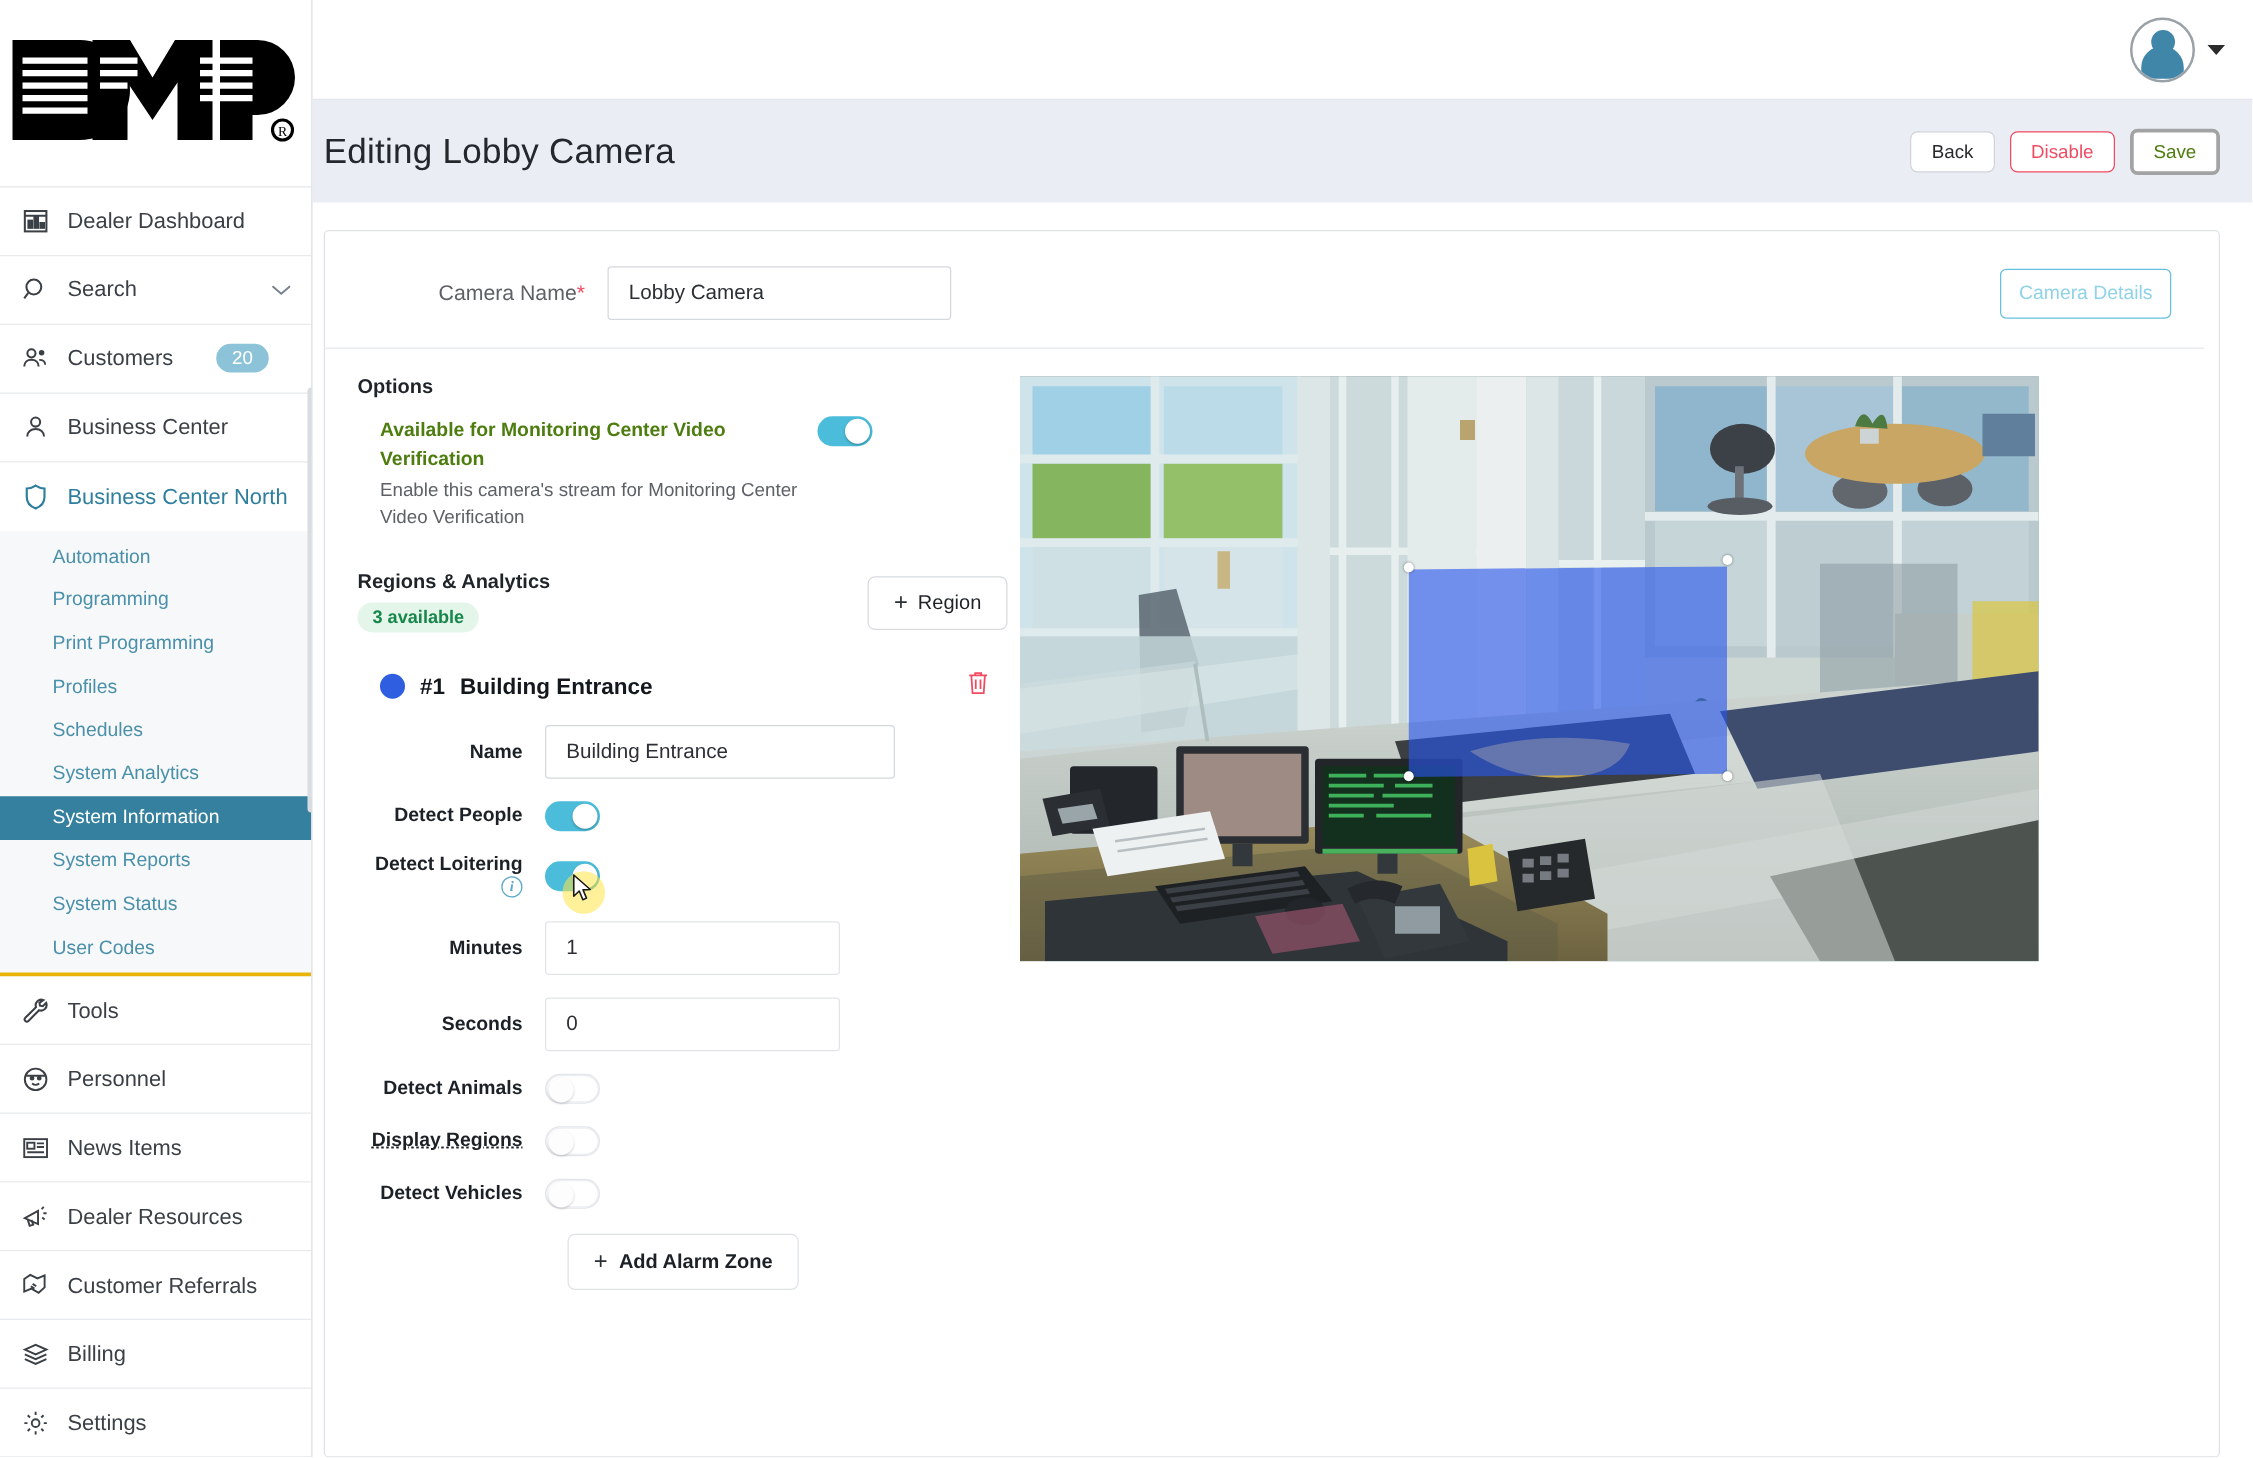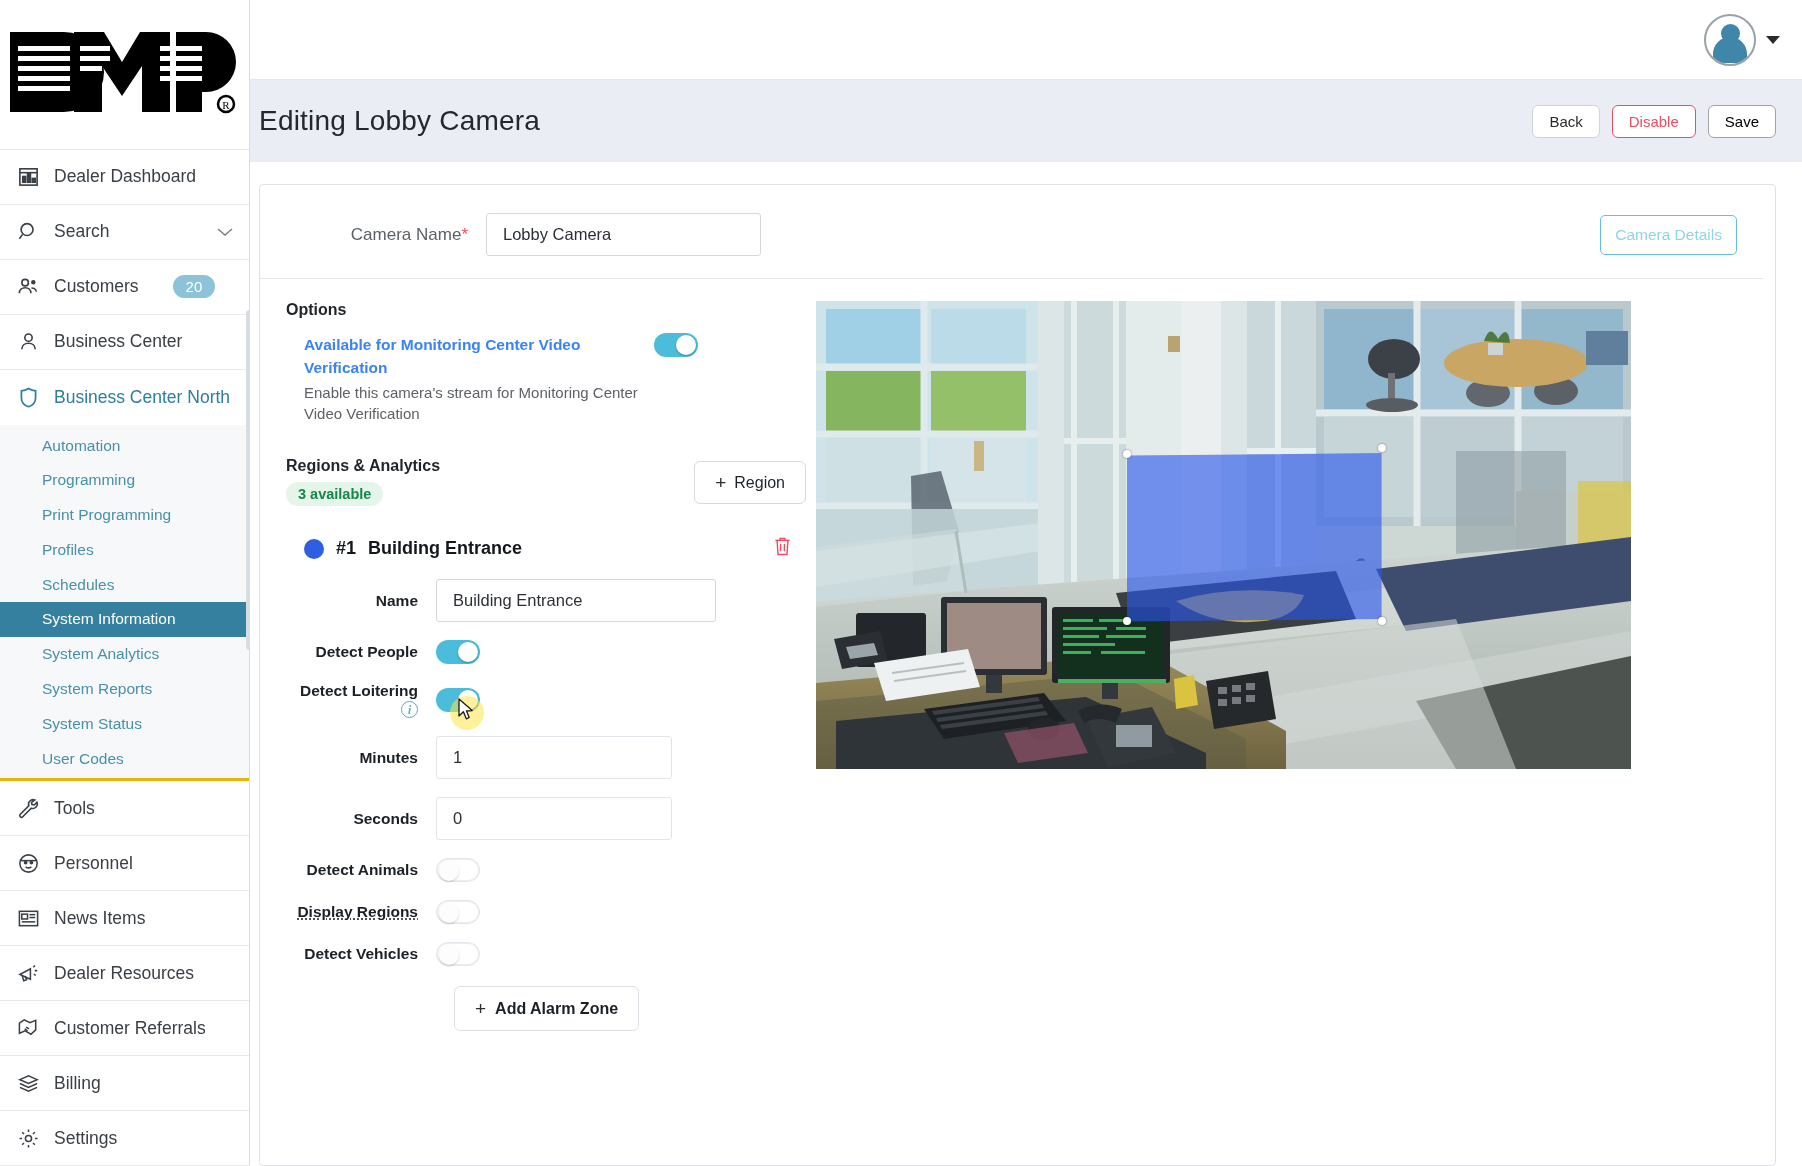--- a/index.html
+++ b/index.html
@@ -111,21 +111,21 @@
     position: relative;
   }
   .page-title { font-size: 28px; color: #24282d; font-weight: 400; letter-spacing: .2px; }
   .hdr-actions { margin-left: auto; display: flex; gap: 12px; align-items: center; }
   .btn {
     border-radius: 6px; background: #ffffff; cursor: pointer;
     font-size: 15px; padding: 8px 16px; line-height: 1;
   }
   .btn-back { border: 1px solid #cfd4da; color: #27292c; }
   .btn-disable { border: 1px solid #ef4b62; color: #ef4b62; }
-  .btn-save { border: 1px solid #a3a3a3; color: #000000; }
+  .btn-save { border: 3px solid #a3a3a3; color: #4d7c0f; }
 
   .content-area { flex: 1; padding: 22px 26px 0 9px; min-height: 0; }
   .card {
     border: 1px solid #dfe3e8; border-radius: 4px;
     height: 100%; background: #fff;
     padding: 22px 38px 0 26px;
     display: flex; flex-direction: column;
     overflow: hidden;
   }
 
@@ -151,21 +151,21 @@
   }
   .divider { height: 1px; background: #e4e7ec; margin: 0 -26px; }
 
   .body-split { display: flex; gap: 10px; padding-top: 22px; flex: 1; min-height: 0; }
   .left-col { width: 520px; min-width: 520px; }
   .right-col { flex: 1; }
 
   .sec-title { font-size: 16px; font-weight: bold; color: #1f2429; }
   .opt-block { display: flex; align-items: flex-start; padding: 14px 0 0 18px; }
   .opt-text { width: 350px; }
-  .opt-title { font-size: 15.5px; font-weight: bold; color: #3b82f6; line-height: 1.5; }
+  .opt-title { font-size: 15.5px; font-weight: bold; color: #4d7c0f; line-height: 1.5; }
   .opt-sub { font-size: 15px; color: #5d6166; line-height: 1.45; padding-top: 2px; }
 
   
   .toggle {
     width: 44px; height: 24px; border-radius: 14px;
     position: relative; cursor: pointer; flex: 0 0 44px;
   }
   .toggle.on { background: #4bbcda; }
   .toggle.off { background: #ffffff; border: 1px solid #e2e5ea; box-shadow: inset 0 0 0 1px #eceef1; }
   .toggle .knob {
@@ -351,22 +351,22 @@
       </span>
       <span>Business Center North</span>
     </div>
 
     <div class="submenu">
       <div class="sub-item">Automation</div>
       <div class="sub-item">Programming</div>
       <div class="sub-item">Print Programming</div>
       <div class="sub-item">Profiles</div>
       <div class="sub-item">Schedules</div>
+      <div class="sub-item">System Analytics</div>
       <div class="sub-item selected">System Information</div>
-      <div class="sub-item">System Analytics</div>
       <div class="sub-item">System Reports</div>
       <div class="sub-item">System Status</div>
       <div class="sub-item">User Codes</div>
     </div>
 
     <div class="nav-item">
       <span class="ico">
         <svg viewBox="0 0 24 24" fill="none" stroke="#3b4046" stroke-width="1.7">
           <path d="M18.5 3.2a4.7 4.7 0 0 0-6.2 5.9L3.4 18a1.8 1.8 0 0 0 2.6 2.6l8.9-8.9a4.7 4.7 0 0 0 5.9-6.2l-2.8 2.8-2.4-.4-.4-2.4z"></path>
         </svg>

